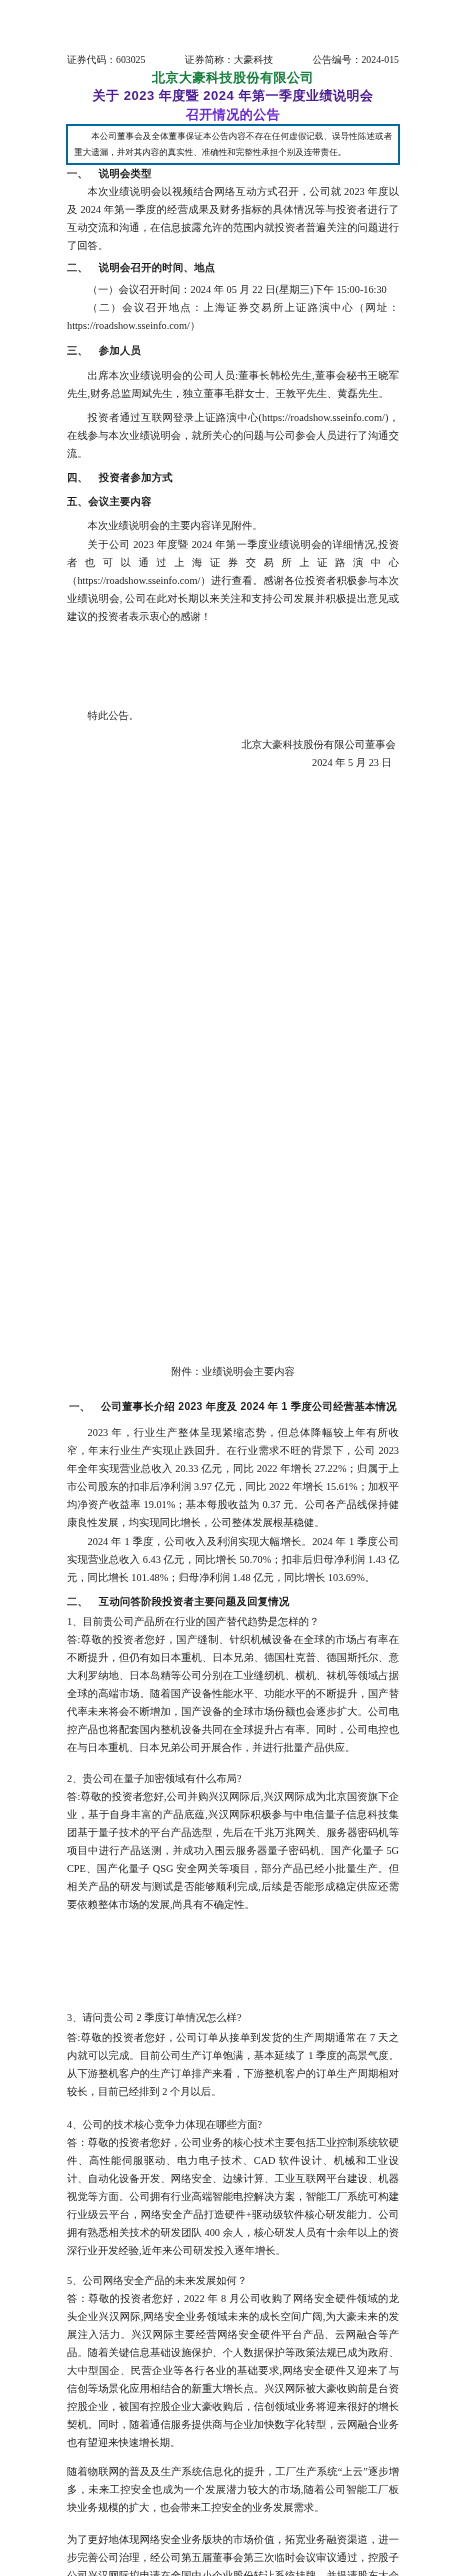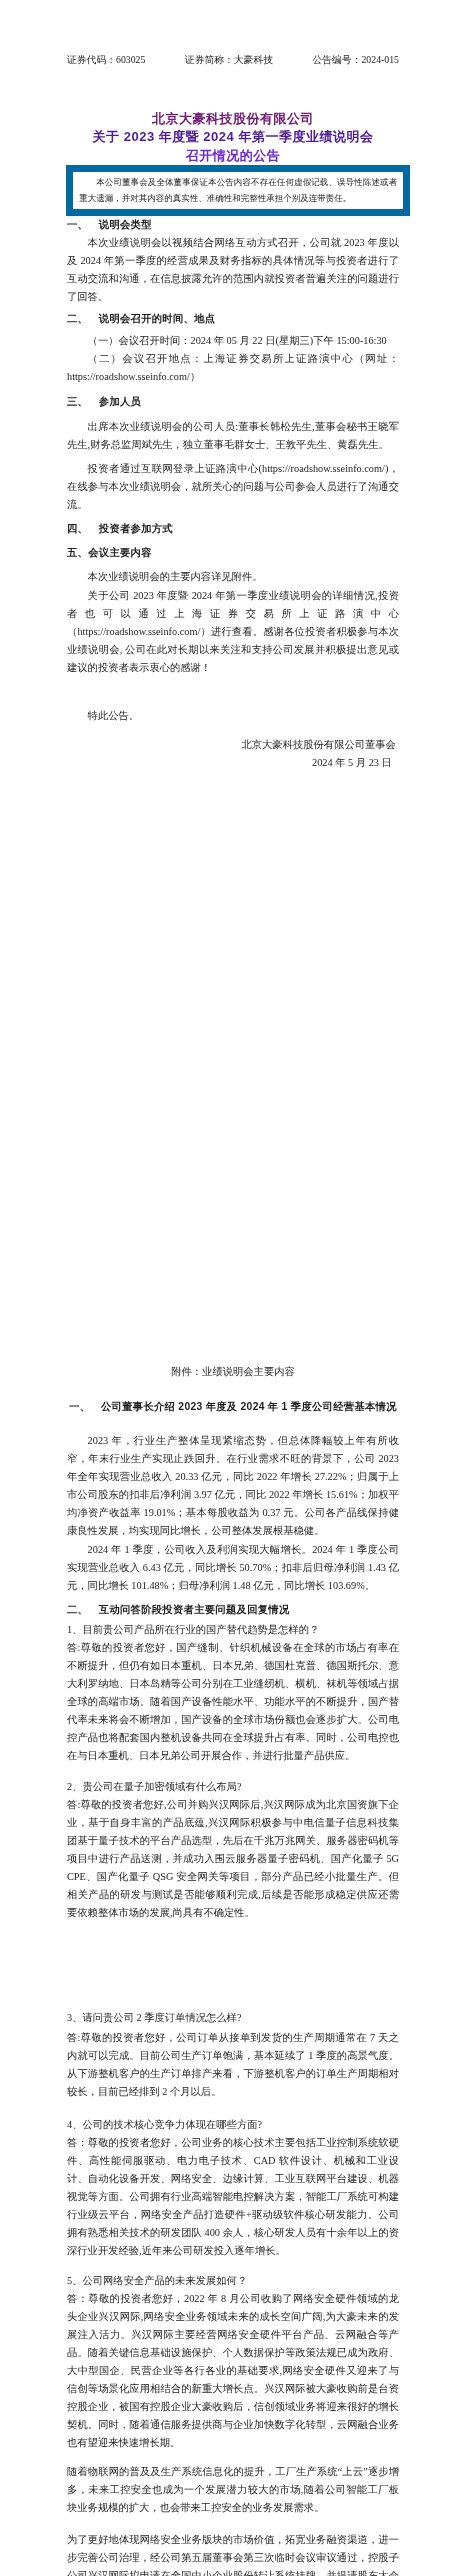--- a/index.html
+++ b/index.html
@@ -8,21 +8,21 @@
     font-family:"Liberation Serif","DejaVu Serif",serif;color:#1d1d1d;
   }
   .page{position:absolute;left:67px;width:332px;}
   .blk{font-size:10.3px;line-height:18px;}
   .info{display:flex;justify-content:space-between;font-size:9.8px;line-height:16.5px;}
   .title{
     font-family:"Liberation Sans","DejaVu Sans",sans-serif;font-weight:700;
     font-size:13px;line-height:18.5px;text-align:center;letter-spacing:0.5px;
   }
   .box{
-    border:7px solid #0369a1;width:318px;margin-left:-1px;padding:3.1px 6.2px;
+    border:2px solid #0369a1;width:318px;margin-left:-1px;padding:3.1px 6.2px;
     font-size:8.5px;line-height:15.5px;text-indent:17px;text-align:justify;
   }
   .heading{
     font-family:"Liberation Sans","DejaVu Sans",sans-serif;font-weight:700;
     font-size:10.3px;white-space:nowrap;letter-spacing:0.3px;
   }
   .para{text-align:justify;text-indent:20.6px;}
   .plain{text-align:center;}
   .q{white-space:nowrap;}
   .a{text-align:justify;}
@@ -32,21 +32,21 @@
 </head>
 <body>
 
 <div id="doc">
     <div class="page" style="top: 52px;">
       <div class="blk info">
         <span>证券代码：603025</span>
         <span>证券简称：大豪科技</span>
         <span>公告编号：2024-015</span>
       </div>
-      <div class="blk title" style="color: #701a75; margin-top: 41px;">北京大豪科技股份有限公司</div>
+      <div class="blk title" style="color: #15803d;">北京大豪科技股份有限公司</div>
       <div class="blk title" style="color: #4c1d95;">关于 2023 年度暨 2024 年第一季度业绩说明会</div>
       <div class="blk title" style="color: #6d28d9;">召开情况的公告</div>
       <div class="blk box">本公司董事会及全体董事保证本公告内容不存在任何虚假记载、误导性陈述或者重大遗漏，并对其内容的真实性、准确性和完整性承担个别及连带责任。</div>
       <div class="blk heading">一、　说明会类型</div>
       <div class="blk para">本次业绩说明会以视频结合网络互动方式召开，公司就 2023 年度以及 2024 年第一季度的经营成果及财务指标的具体情况等与投资者进行了互动交流和沟通，在信息披露允许的范围内就投资者普遍关注的问题进行了回答。</div>
       <div class="blk heading" style="margin-top: 4.1px;">二、　说明会召开的时间、地点</div>
       <div class="blk para" style="margin-top: 4.1px;">（一）会议召开时间：2024 年 05 月 22 日(星期三)下午 15:00-16:30</div>
       <div class="blk para">（二）会议召开地点：上海证券交易所上证路演中心（网址：https://roadshow.sseinfo.com/）</div>
       <div class="blk heading" style="margin-top: 6.2px;">三、　参加人员</div>
       <div class="blk para" style="margin-top: 7.2px;">出席本次业绩说明会的公司人员:董事长韩松先生,董事会秘书王晓军先生,财务总监周斌先生，独立董事毛群女士、王敦平先生、黄磊先生。</div>
@@ -57,21 +57,21 @@
       <div class="blk para" style="margin-top: 1px;">关于公司 2023 年度暨 2024 年第一季度业绩说明会的详细情况,投资者也可以通过上海证券交易所上证路演中心（https://roadshow.sseinfo.com/）进行查看。感谢各位投资者积极参与本次业绩说明会, 公司在此对长期以来关注和支持公司发展并积极提出意见或建议的投资者表示衷心的感谢！</div>
     </div>
     <div class="page" style="top: 707px;">
       <div class="blk para">特此公告。</div>
       <div class="blk sig" style="margin-top: 10.8px;">北京大豪科技股份有限公司董事会</div>
       <div class="blk date">2024 年 5 月 23 日</div>
     </div>
     <div class="page" style="top: 1363px;">
       <div class="blk plain">附件：业绩说明会主要内容</div>
       <div class="blk heading" style="margin-top: 17px; text-align: center;">一、　公司董事长介绍 2023 年度及 2024 年 1 季度公司经营基本情况</div>
-      <div class="blk para" style="margin-top: 16px;">2023 年，行业生产整体呈现紧缩态势，但总体降幅较上年有所收窄，年末行业生产实现止跌回升。在行业需求不旺的背景下，公司 2023 年全年实现营业总收入 20.33 亿元，同比 2022 年增长 27.22%；归属于上市公司股东的扣非后净利润 3.97 亿元，同比 2022 年增长 15.61%；加权平均净资产收益率 19.01%；基本每股收益为 0.37 元。公司各产品线保持健康良性发展，均实现同比增长，公司整体发展根基稳健。</div>
+      <div class="blk para" style="margin-top: 8px;">2023 年，行业生产整体呈现紧缩态势，但总体降幅较上年有所收窄，年末行业生产实现止跌回升。在行业需求不旺的背景下，公司 2023 年全年实现营业总收入 20.33 亿元，同比 2022 年增长 27.22%；归属于上市公司股东的扣非后净利润 3.97 亿元，同比 2022 年增长 15.61%；加权平均净资产收益率 19.01%；基本每股收益为 0.37 元。公司各产品线保持健康良性发展，均实现同比增长，公司整体发展根基稳健。</div>
       <div class="blk para" style="margin-top: 1px;">2024 年 1 季度，公司收入及利润实现大幅增长。2024 年 1 季度公司实现营业总收入 6.43 亿元，同比增长 50.70%；扣非后归母净利润 1.43 亿元，同比增长 101.48%；归母净利润 1.48 亿元，同比增长 103.69%。</div>
       <div class="blk heading" style="margin-top: 5.7px;">二、　互动问答阶段投资者主要问题及回复情况</div>
       <div class="blk q" style="margin-top: 2.6px;">1、目前贵公司产品所在行业的国产替代趋势是怎样的？</div>
       <div class="blk a">答:尊敬的投资者您好，国产缝制、针织机械设备在全球的市场占有率在不断提升，但仍有如日本重机、日本兄弟、德国杜克普、德国斯托尔、意大利罗纳地、日本岛精等公司分别在工业缝纫机、横机、袜机等领域占据全球的高端市场。随着国产设备性能水平、功能水平的不断提升，国产替代率未来将会不断增加，国产设备的全球市场份额也会逐步扩大。公司电控产品也将配套国内整机设备共同在全球提升占有率。同时，公司电控也在与日本重机、日本兄弟公司开展合作，并进行批量产品供应。</div>
       <div class="blk q" style="margin-top: 13px;">2、贵公司在量子加密领域有什么布局?</div>
       <div class="blk a">答:尊敬的投资者您好,公司并购兴汉网际后,兴汉网际成为北京国资旗下企业，基于自身丰富的产品底蕴,兴汉网际积极参与中电信量子信息科技集团基于量子技术的平台产品选型，先后在千兆万兆网关、服务器密码机等项目中进行产品送测，并成功入围云服务器量子密码机、国产化量子 5G CPE、国产化量子 QSG 安全网关等项目，部分产品已经小批量生产。但相关产品的研发与测试是否能够顺利完成,后续是否能形成稳定供应还需要依赖整体市场的发展,尚具有不确定性。</div>
     </div>
     <div class="page" style="top: 2009px;">
       <div class="blk q">3、请问贵公司 2 季度订单情况怎么样?</div>
       <div class="blk a" style="margin-top: 1.5px;">答:尊敬的投资者您好，公司订单从接单到发货的生产周期通常在 7 天之内就可以完成。目前公司生产订单饱满，基本延续了 1 季度的高景气度。从下游整机客户的生产订单排产来看，下游整机客户的订单生产周期相对较长，目前已经排到 2 个月以后。</div>

